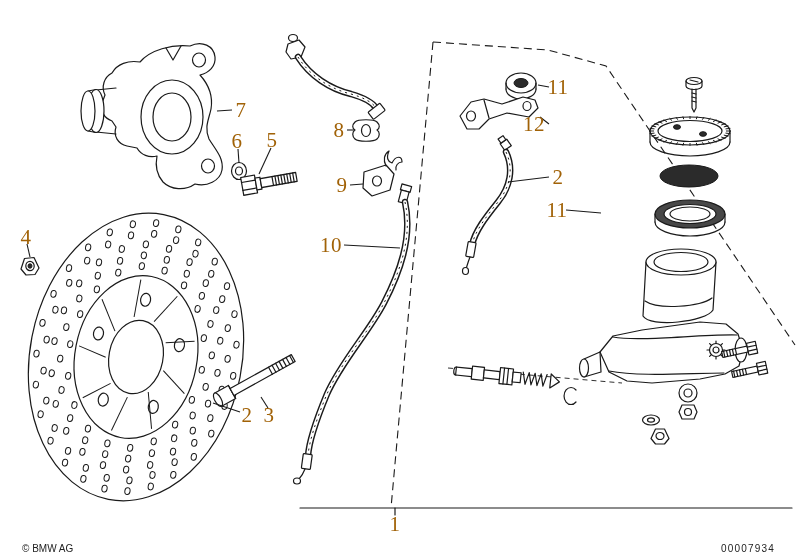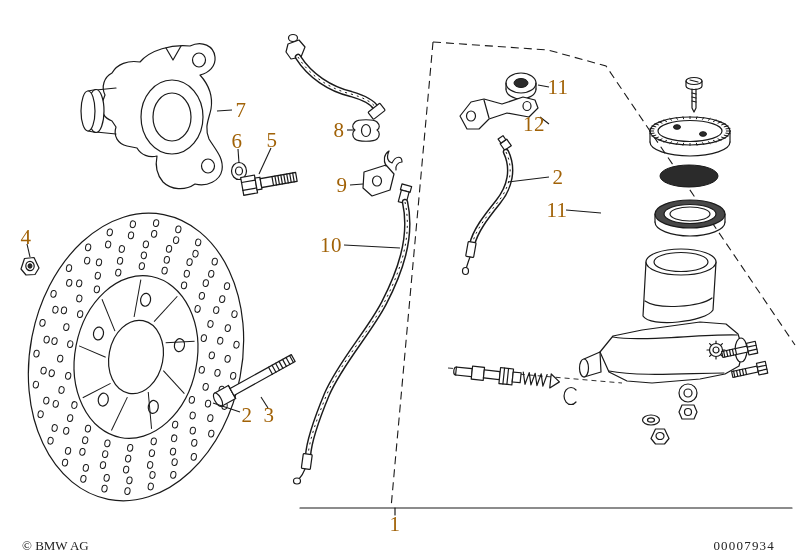--- a/index.html
+++ b/index.html
@@ -2,22 +2,22 @@
 <html><head>
 <meta charset="utf-8">
 <style>
   *{box-sizing:border-box}
   html,body{margin:0;padding:0;background:#dcdcdc}
   .page{position:relative;width:799px;height:559px;background:#ffffff;overflow:hidden;
         font-family:"Liberation Serif","DejaVu Serif",serif}
   .page svg{position:absolute;left:0;top:0}
   .callout{position:absolute;transform:translate(-50%,-50%);font-size:21px;color:#a16207;
            letter-spacing:.4px;user-select:none}
-  .footer{position:absolute;bottom:5px;font-family:Liberation Serif, serif;
-          font-size:13px;color:#222}
+  .footer{position:absolute;bottom:5px;font-family:Liberation Sans, sans-serif;
+          font-size:10px;color:#222}
   .footer.left{left:22px}
   .footer.right{right:24px;letter-spacing:1.2px}
   
   .s{fill:none;stroke:#1a1a1a;stroke-width:1.2;stroke-linecap:round;stroke-linejoin:round}
   .w{fill:#fff;stroke:#1a1a1a;stroke-width:1.2;stroke-linejoin:round}
   .d{fill:#2b2b2b;stroke:#1a1a1a;stroke-width:1}
   .dk2{fill:#474747;stroke:#1a1a1a;stroke-width:1.2}
   .dash{fill:none;stroke:#1a1a1a;stroke-width:1.1;stroke-dasharray:8 5}
   .dashThin{stroke:#1a1a1a;stroke-width:.9;stroke-dasharray:5 4}
   .hoseO{fill:none;stroke:#1a1a1a;stroke-width:6.5;stroke-linecap:round}

